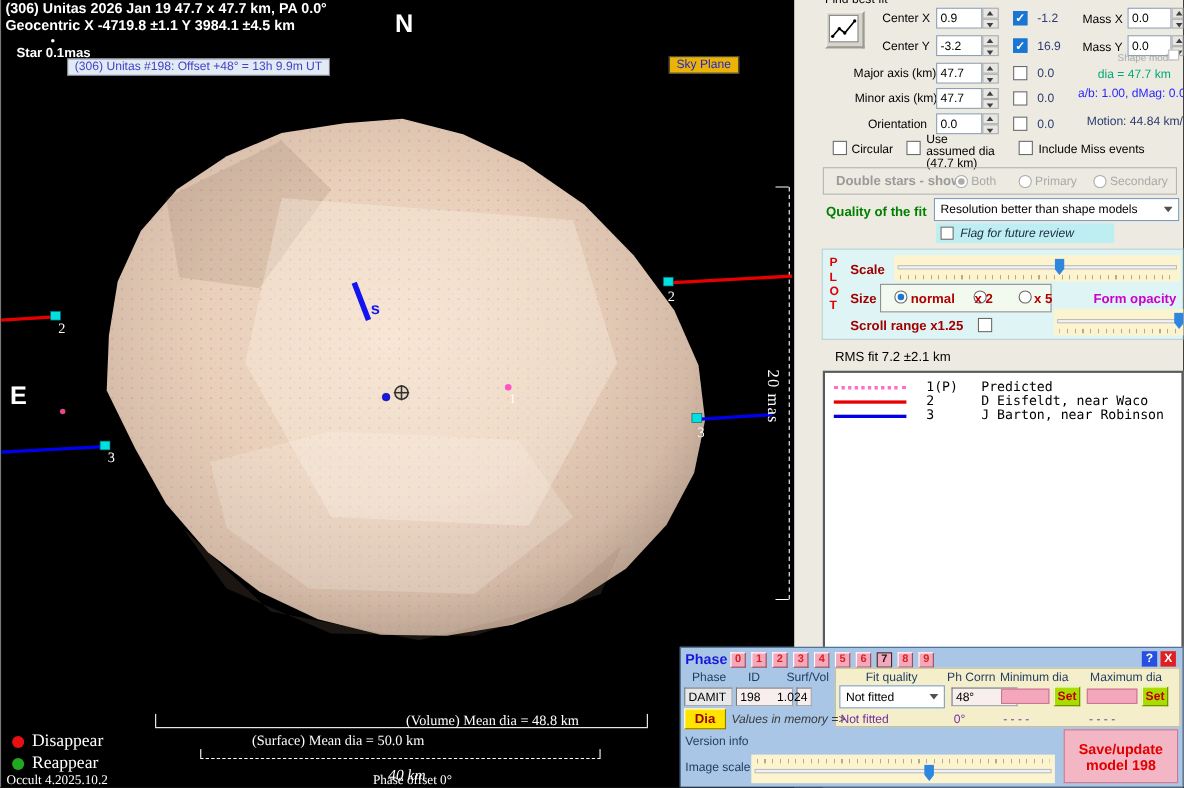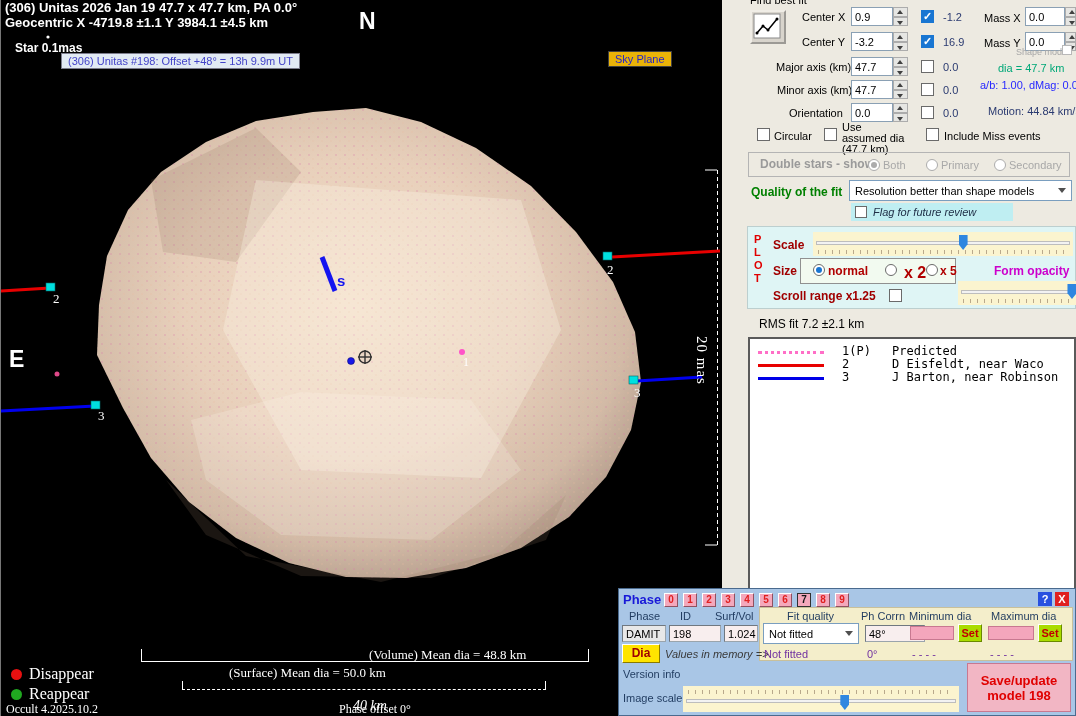--- a/index.html
+++ b/index.html
@@ -309,21 +309,21 @@
     <div class="sl" style="left:65px;top:5px;width:260px;height:24px;">
       <div class="gv"></div>
         <div class="tk"></div>
         <div class="th" style="left:56%;"></div>
     </div>
     <div class="lbl b dred" style="left:25px;top:37px;font-size:12px;">Size</div>
     <div class="a" style="left:52px;top:31px;width:156px;height:26px;background:#F2FAF0;border:1px solid #909090;box-sizing:border-box;"></div>
     <div class="rd on" style="left:65px;top:37px;"></div>
     <div class="lbl b" style="left:80px;top:37px;font-size:12px;color:#B00000;">normal</div>
     <div class="rd" style="left:137px;top:37px;"></div>
-    <div class="lbl b" style="left:156px;top:37px;font-size:16px;color:#B00000;">x 2</div>
+    <div class="lbl b" style="left:138px;top:37px;font-size:12px;color:#B00000;">x 2</div>
     <div class="rd" style="left:178px;top:37px;"></div>
     <div class="lbl b" style="left:192px;top:37px;font-size:12px;color:#B00000;">x 5</div>
     <div class="lbl b" style="left:246px;top:37px;font-size:12px;color:#CC00CC;">Form opacity</div>
     <div class="sl" style="left:210px;top:54px;width:119px;height:24px;">
       <div class="gv"></div>
         <div class="tk"></div>
         <div class="th" style="left:92%;"></div>
     </div>
     <div class="lbl b dred" style="left:25px;top:62px;font-size:12px;">Scroll range x1.25</div>
     <div class="cb" style="left:141px;top:62px;"></div>
@@ -367,21 +367,21 @@
     <div class="phdr" style="left:242px;top:21px;">Ph Corrn</div>
     <div class="phdr" style="left:290px;top:21px;">Minimum dia</div>
     <div class="phdr" style="left:372px;top:21px;">Maximum dia</div>
 
     <div class="cell" style="left:3px;top:36px;width:44px;background:#E8E8E8;">
         <span>DAMIT</span>
       </div>
     <div class="cell" style="left:50px;top:36px;width:52px;">
         <span>198</span>
       </div>
-    <div class="cell" style="left:105px;top:36px;width:34px;">
+    <div class="cell" style="left:105px;top:36px;width:14px;justify-content:flex-end;">
         <span>1.024</span>
       </div>
     <div class="dd" style="left:144px;top:34px;width:96px;height:21px;">
       <span>Not fitted</span>
         <span class="ar"></span>
     </div>
     <div class="cell" style="left:246px;top:36px;width:60px;">
         <span>48°</span>
       </div>
     <div class="pinkcell" style="left:291px;top:37px;"></div>

